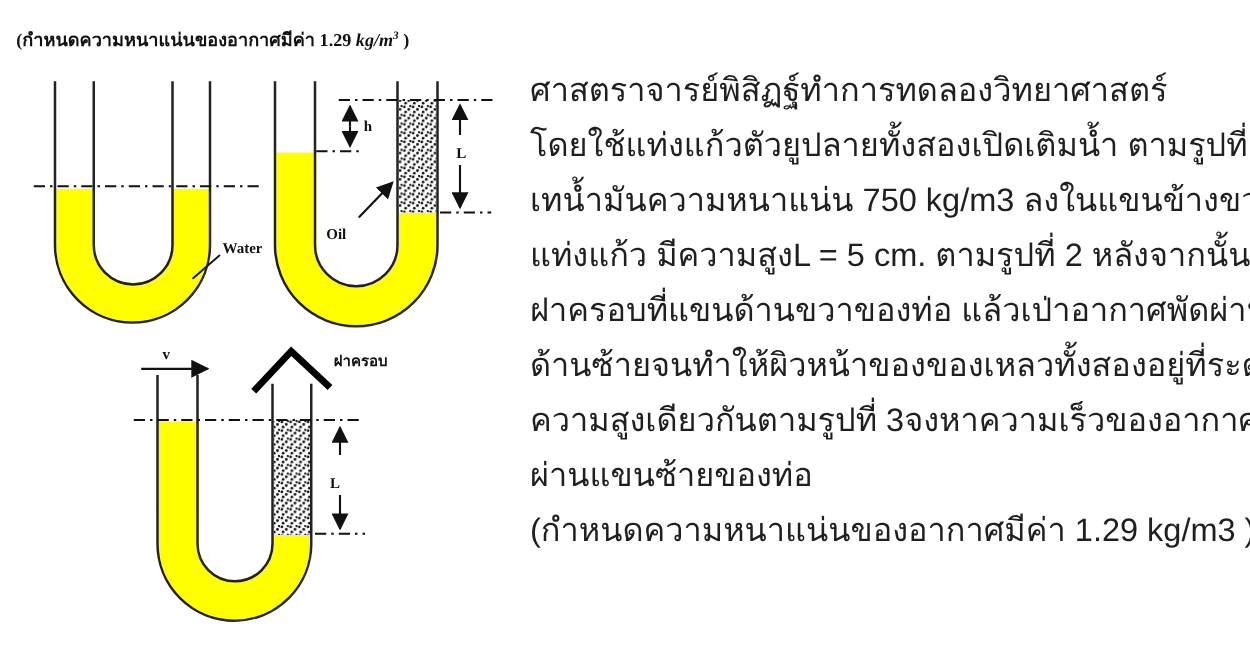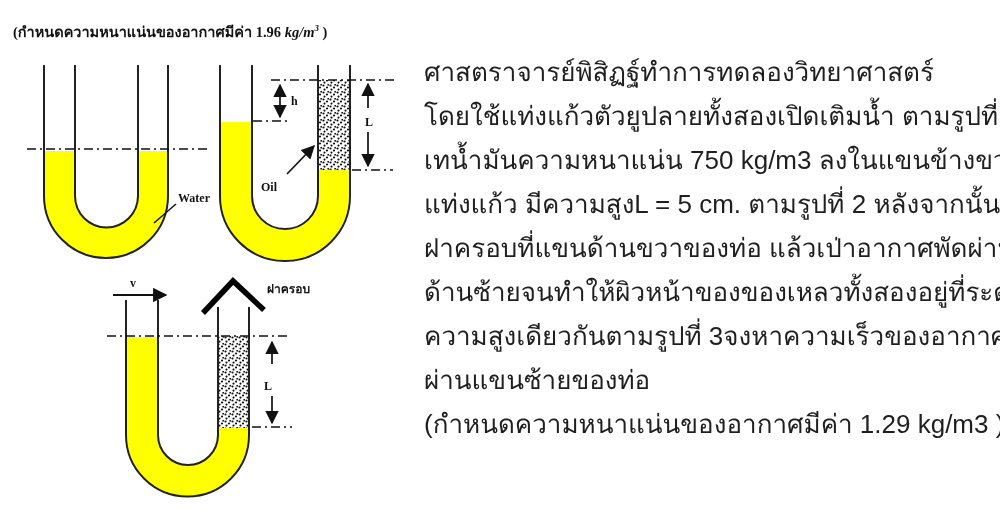--- a/index.html
+++ b/index.html
@@ -28,21 +28,21 @@
     font-family:"Liberation Serif", serif;
     font-weight:bold; fill:#111;
   }
 </style>
 </head>
 <body>
 
 <div class="page">
 
   <div class="caption">
-    <span>(กำหนดความหนาแน่นของอากาศมีค่า 1.96 </span><span class="unit">kg/m</span><sup>3</sup><span> )</span>
+    <span>(กำหนดความหนาแน่นของอากาศมีค่า 1.29 </span><span class="unit">kg/m</span><sup>3</sup><span> )</span>
   </div>
 
   <svg class="diagrams" width="420" height="485" viewBox="0 40 420 485" xmlns="http://www.w3.org/2000/svg">
     <defs>
       <pattern id="oilDots" width="7" height="7" patternUnits="userSpaceOnUse">
         <rect width="7" height="7" fill="#ffffff"></rect>
         <circle cx="1.5" cy="1.5" r="1.1" fill="#111"></circle>
         <circle cx="5" cy="3.5" r="1.1" fill="#111"></circle>
         <circle cx="2.5" cy="5.6" r="1.05" fill="#111"></circle>
         <circle cx="6.2" cy="0.8" r="0.9" fill="#111"></circle>

